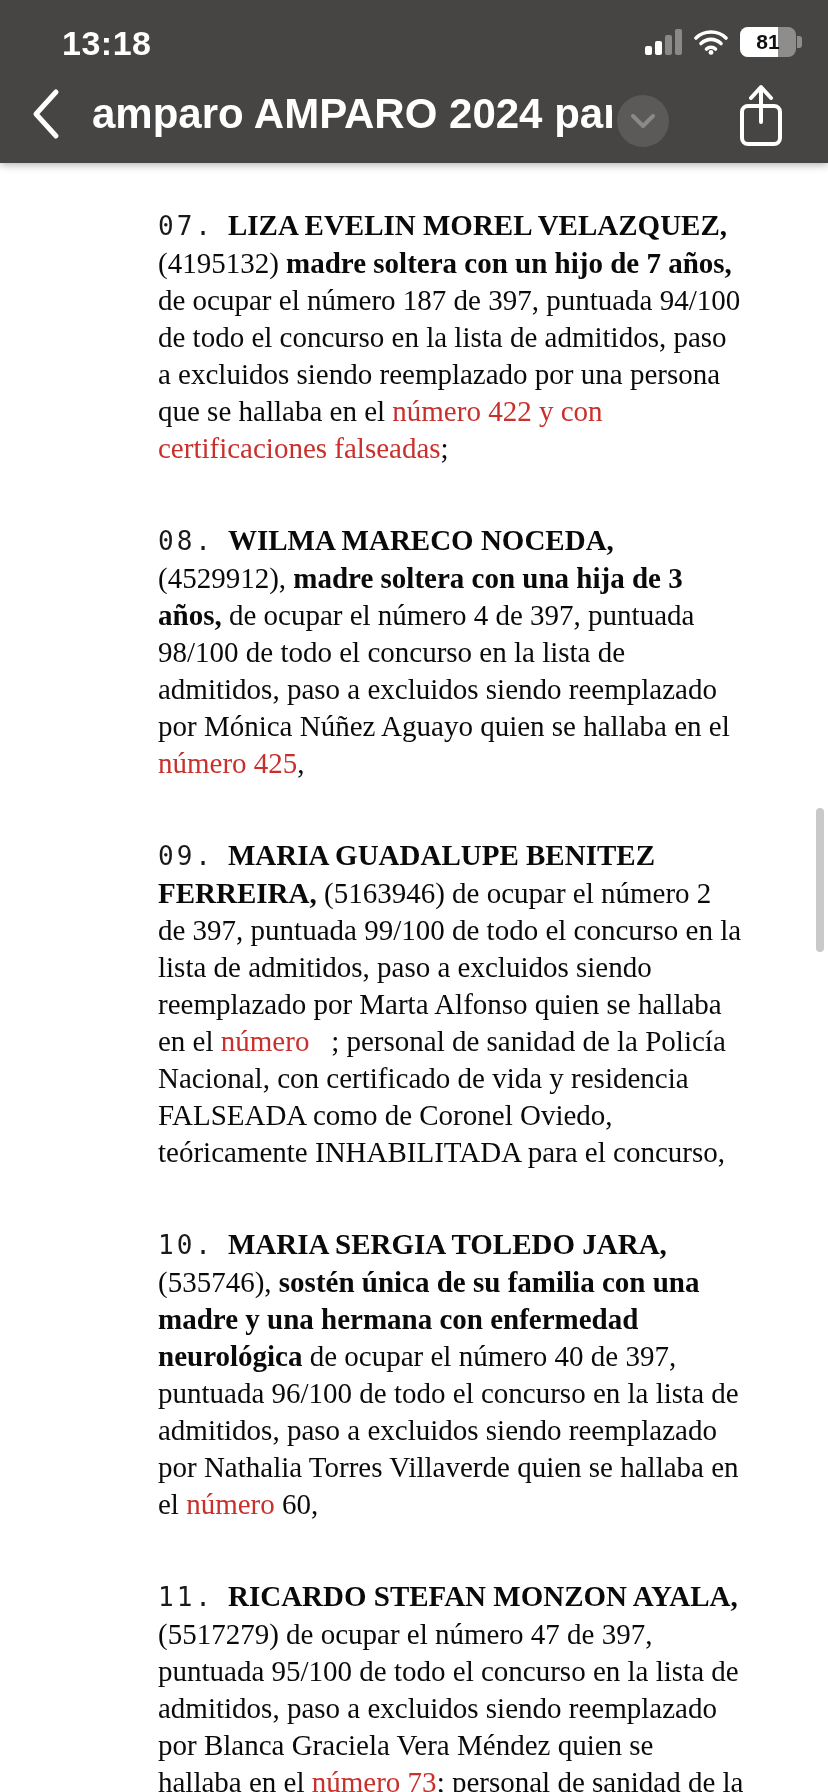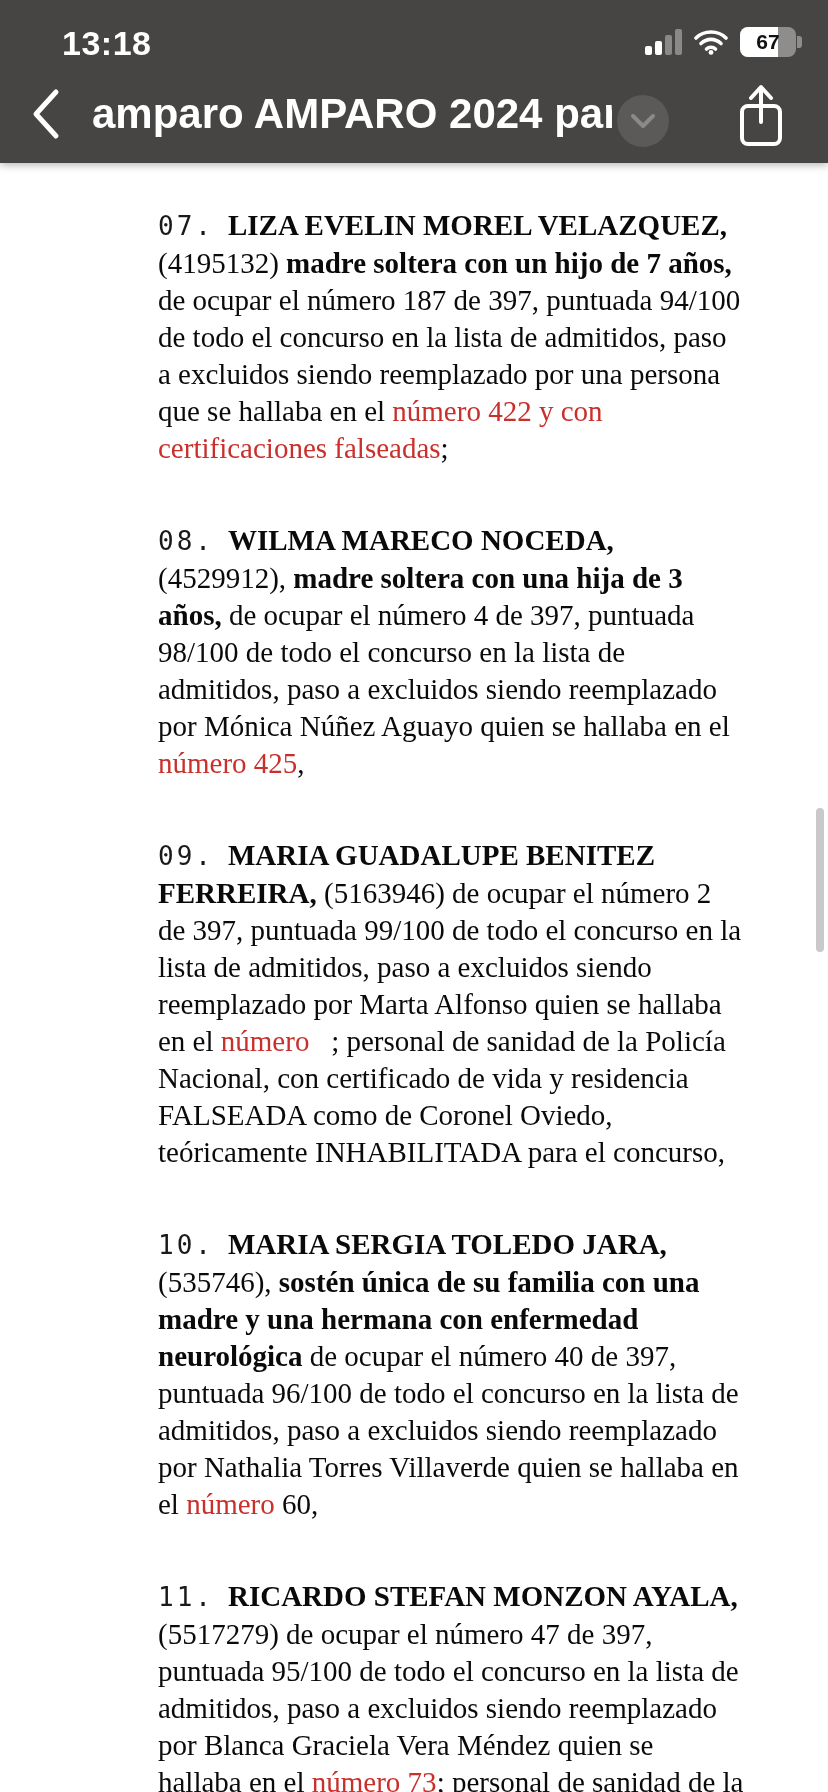--- a/index.html
+++ b/index.html
@@ -76,21 +76,21 @@
         </div>
         <svg width="34" height="26" viewBox="0 0 34 26">
           <path d="M2 9 C10 1, 24 1, 32 9" fill="none" stroke="#ffffff" stroke-width="3.6" stroke-linecap="round"></path>
           <path d="M7 14.5 C13 9, 21 9, 27 14.5" fill="none" stroke="#ffffff" stroke-width="3.6" stroke-linecap="round"></path>
           <path d="M12.5 20 C15 17.6, 19 17.6, 21.5 20" fill="none" stroke="#ffffff" stroke-width="3.6" stroke-linecap="round"></path>
           <circle cx="17" cy="23.4" r="2.4" fill="#ffffff"></circle>
         </svg>
         <div class="battery">
           <div class="batt-body">
             <div class="batt-fill" style="width:67%"></div>
-            <div class="batt-num">67</div>
+            <div class="batt-num">81</div>
           </div>
           <div class="batt-nub"></div>
         </div>
       </div>
     </div>
 
     <div class="navbar">
       <div class="back-btn">
         <svg width="30" height="54" viewBox="0 0 30 54">
           <polyline points="25,5 5,27 25,49" fill="none" stroke="#ffffff" stroke-width="5" stroke-linecap="round" stroke-linejoin="round"></polyline>

